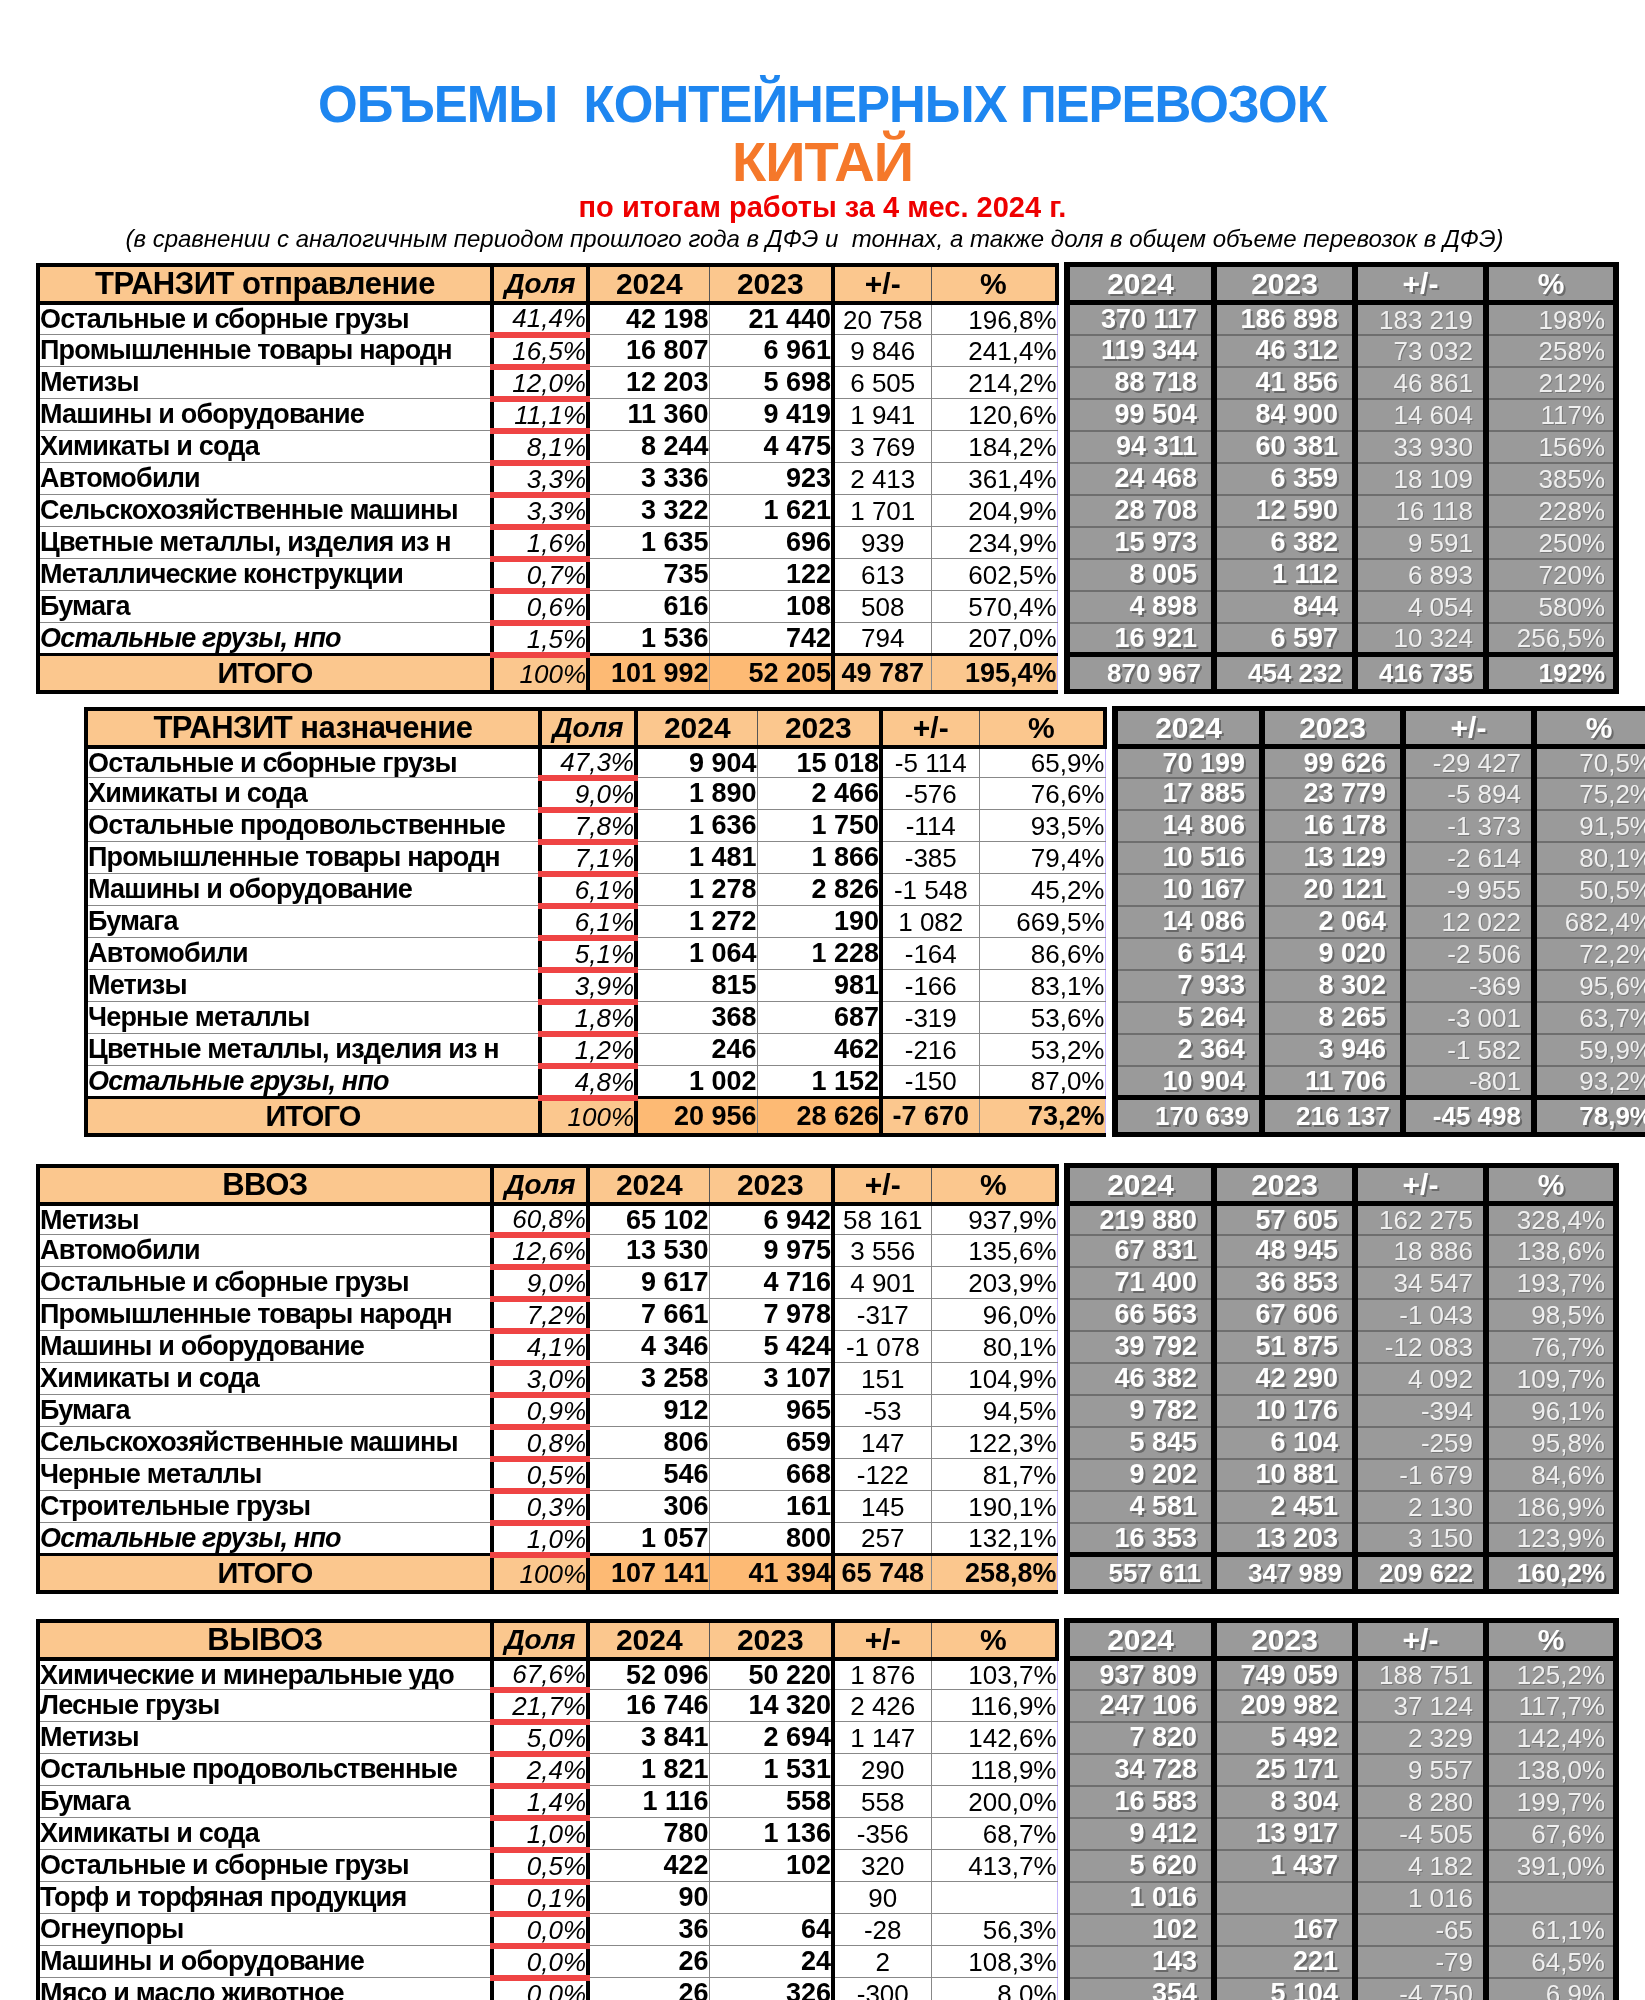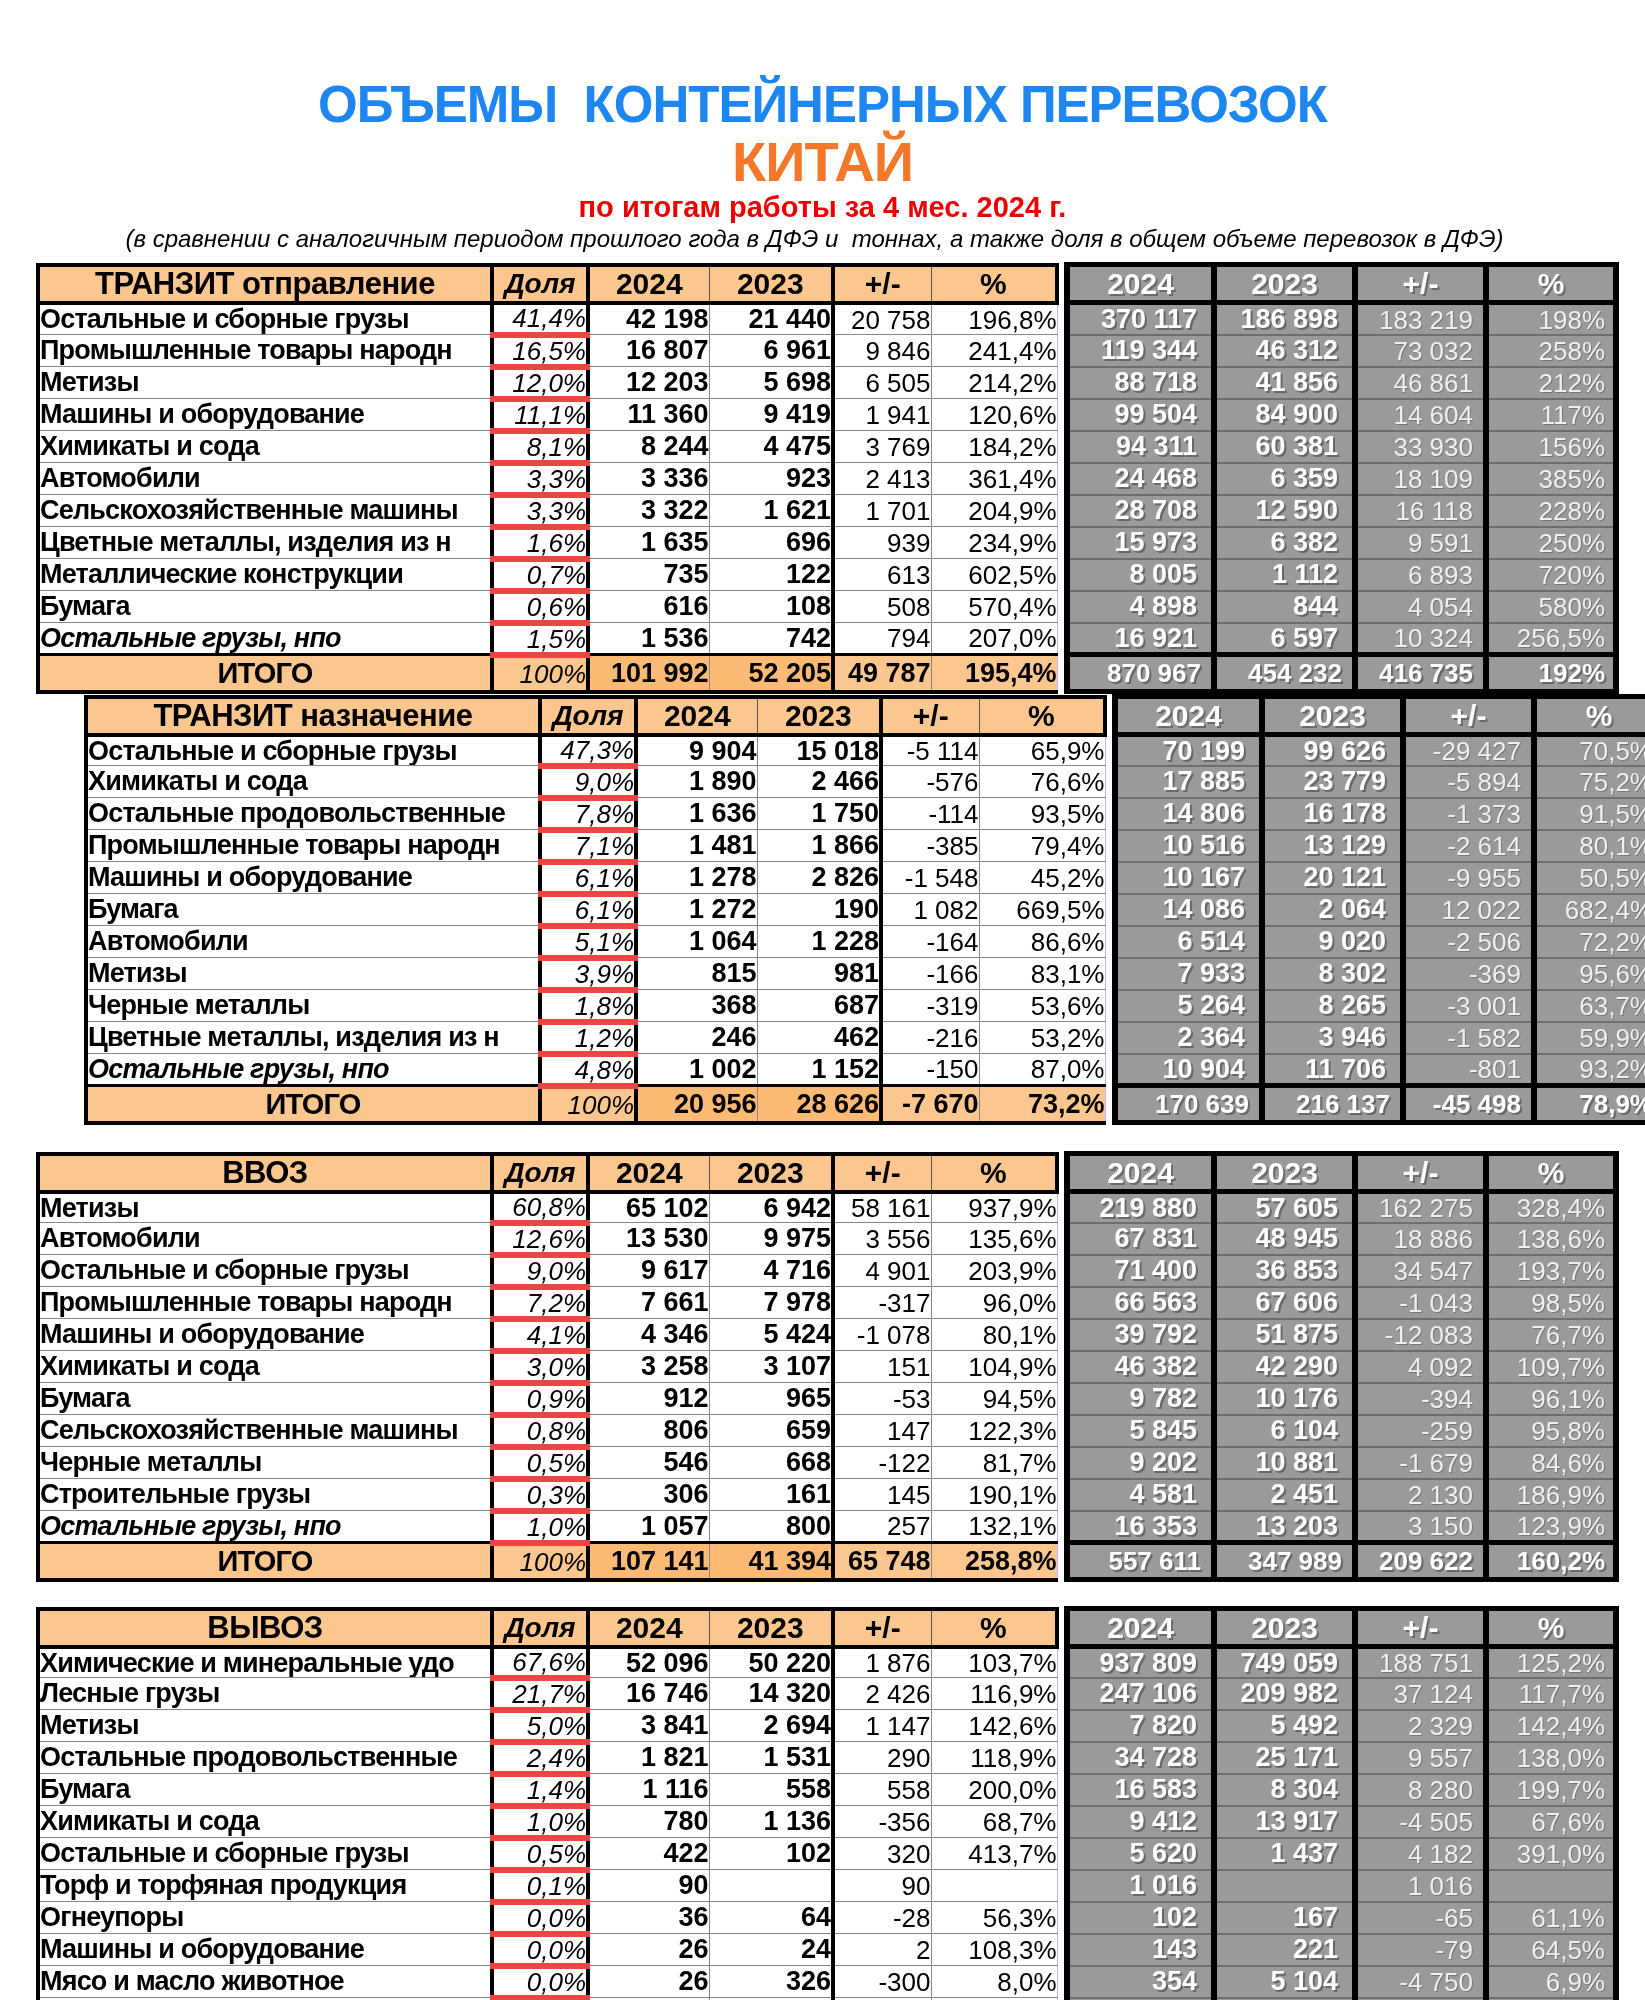--- a/index.html
+++ b/index.html
@@ -30,21 +30,21 @@
     white-space: pre; line-height: 1.1; margin: 4px 16px 0 0;
   }
 
   
   .tblwrap { margin-left: 36px; }
   table.rpt { border-collapse: collapse; table-layout: fixed; width: 1578px; }
   table.rpt td, table.rpt th {
     overflow: hidden; white-space: nowrap; vertical-align: middle;
     line-height: 1; padding: 0;
   }
-  .mt1 { margin-top: 10px; }  .mt2 { margin-top: 0; padding-left: 48px; }
+  .mt1 { margin-top: 10px; }  .mt2 { margin-top: 12px; padding-left: 48px; }
   .mt3 { margin-top: 26px; }  .mt4 { margin-top: 24px; }
 
   tr.hd { height: 38px; }
   tr.total { height: 37px; }
   .t0 tbody tr.dr { height: 32px; }
   .t1 tbody tr.dr { height: 29px; }
   .t2 tbody tr.dr { height: 27px; }
   .t3 tbody tr.dr { height: 29px; }
 
   
@@ -82,21 +82,21 @@
   }
   td.n24 {
     text-align: right; padding-right: 14px; font-weight: bold; font-size: 27px;
     border-right: 1px solid #888; border-bottom: 1px solid #888;
   }
   td.n23 {
     text-align: right; padding-right: 14px; font-weight: bold; font-size: 27px;
     border-right: 4px solid #000; border-bottom: 1px solid #888;
   }
   td.pm {
-    text-align: right; padding-right: 8px; font-size: 26px;
+    text-align: center; padding-right: 8px; font-size: 26px;
     border-right: 1px solid #888; border-bottom: 1px solid #888;
   }
   td.pct {
     text-align: right; padding-right: 8px; font-size: 26px;
     border-right: 1px solid #c4b5fd; border-bottom: 1px solid #888;
   }
   tr.it td.name { font-style: italic; }
 
   
   td.g {

